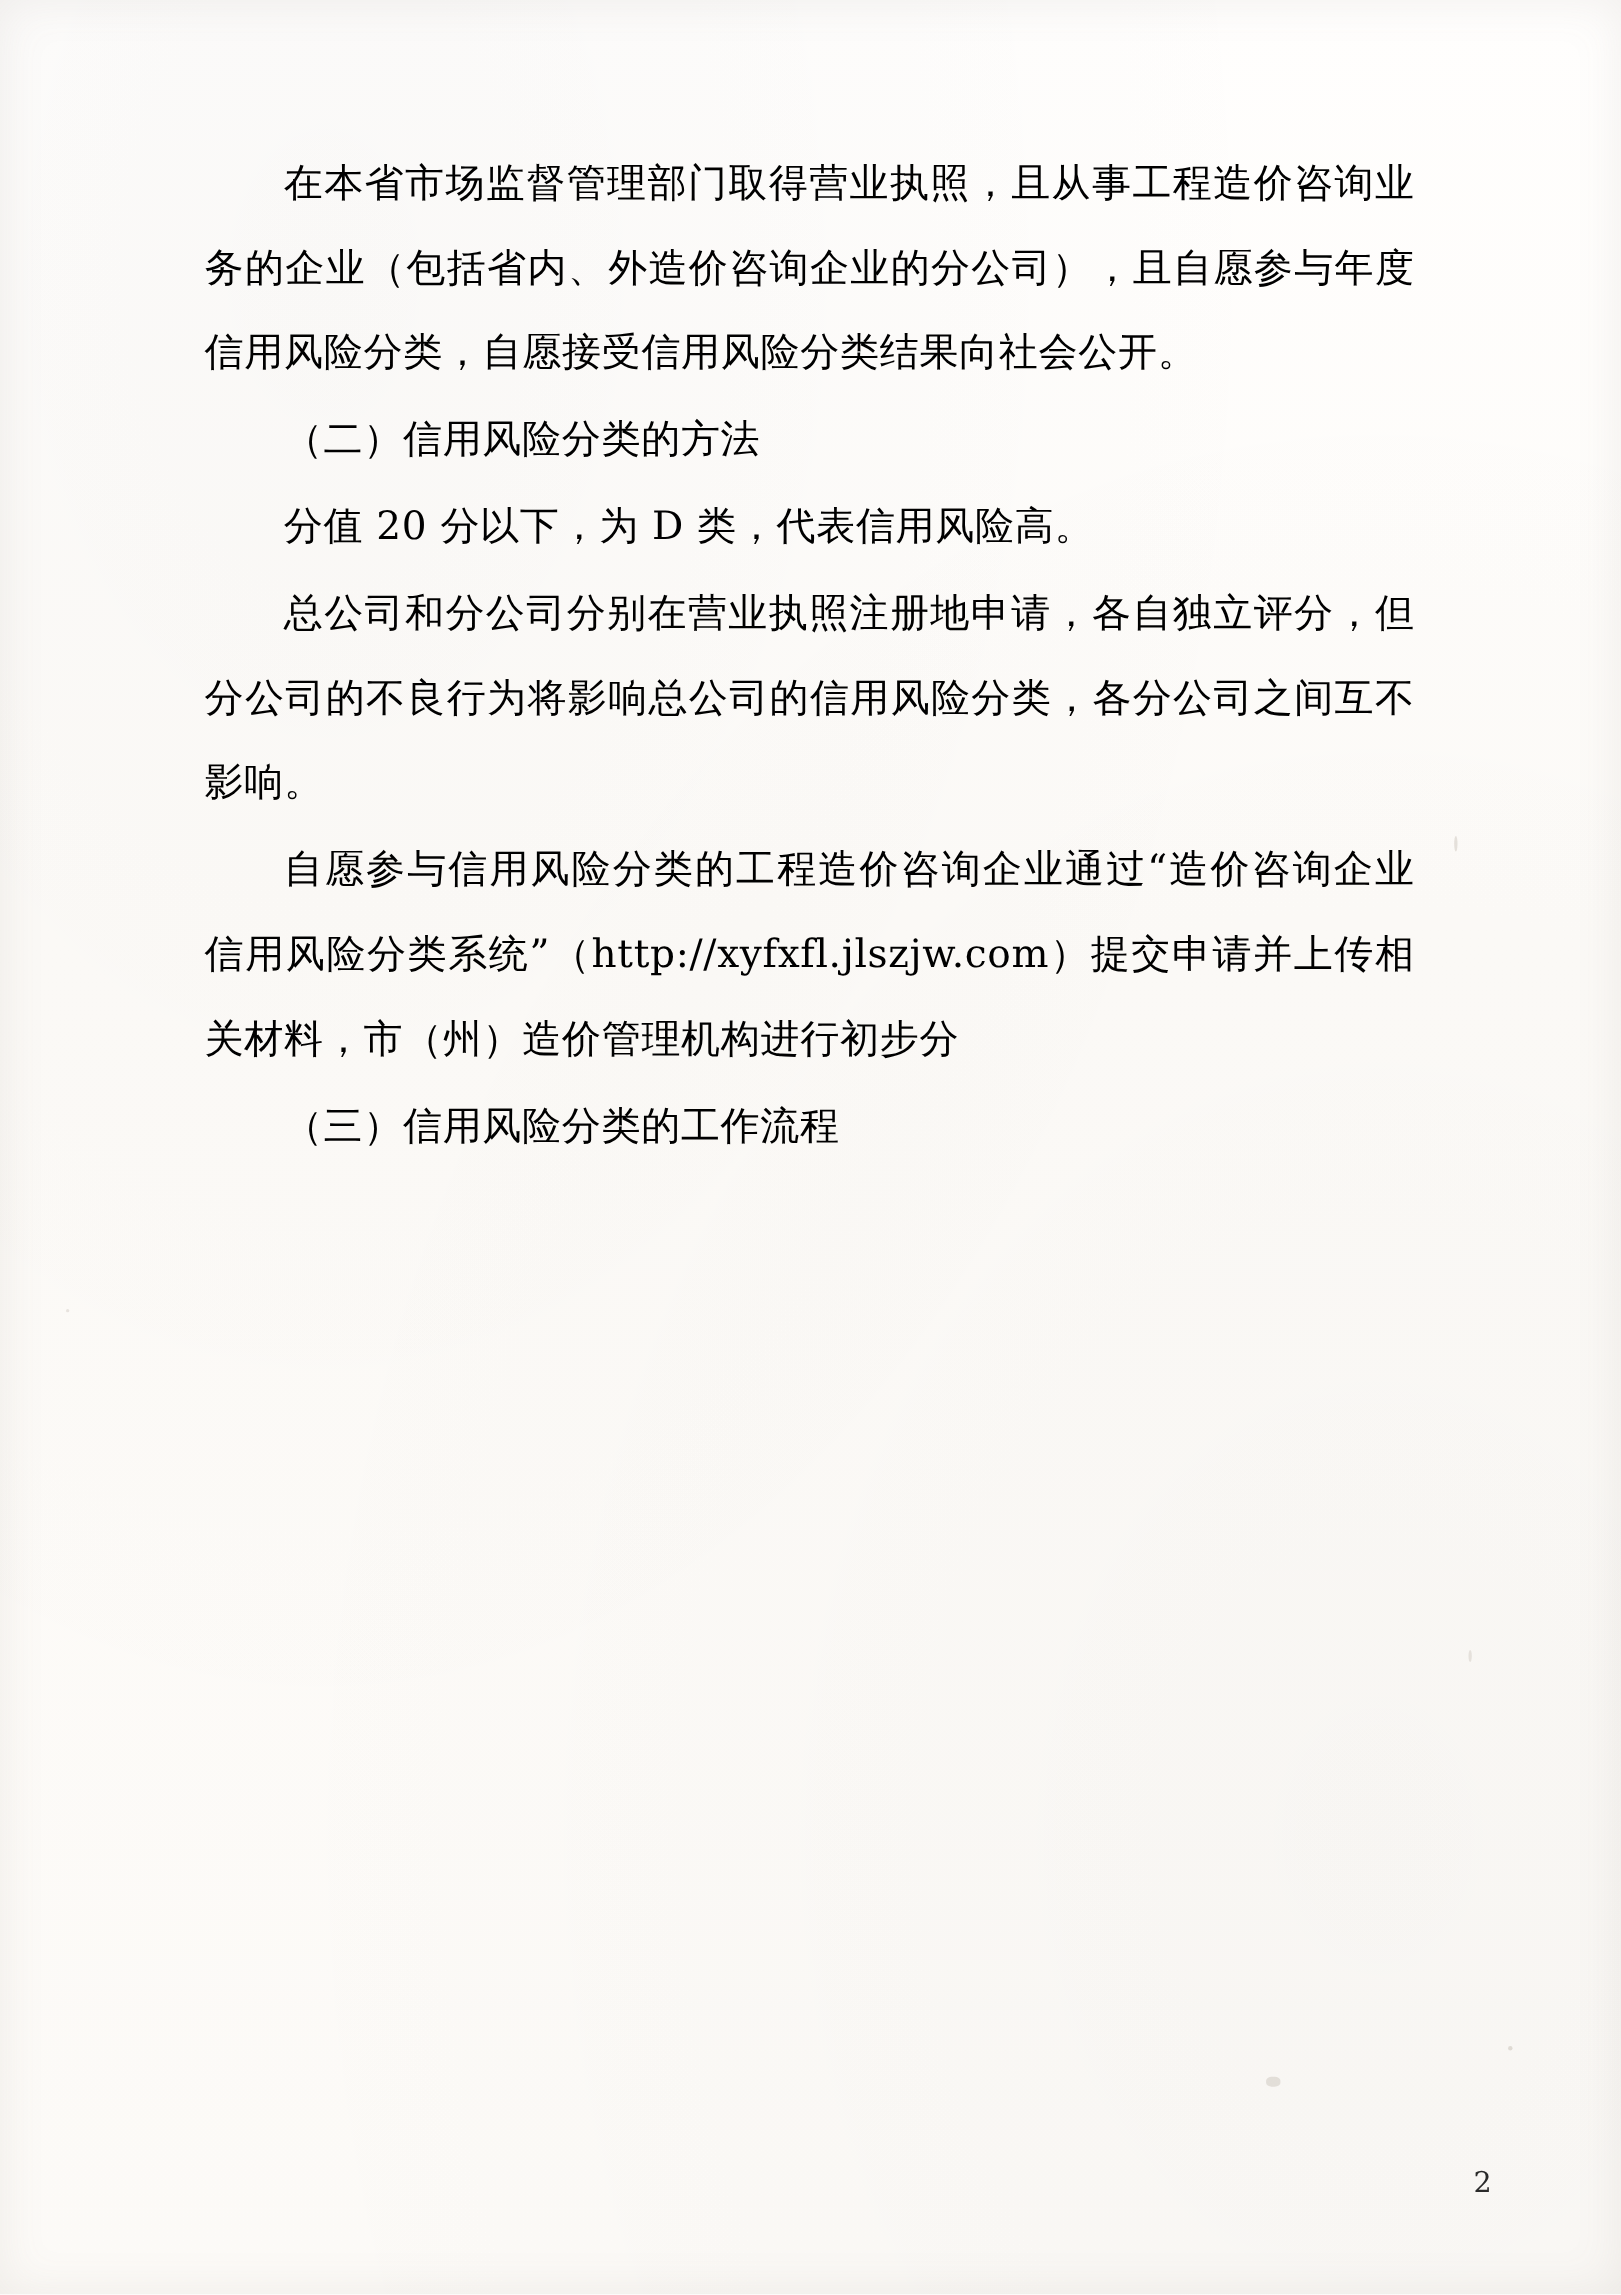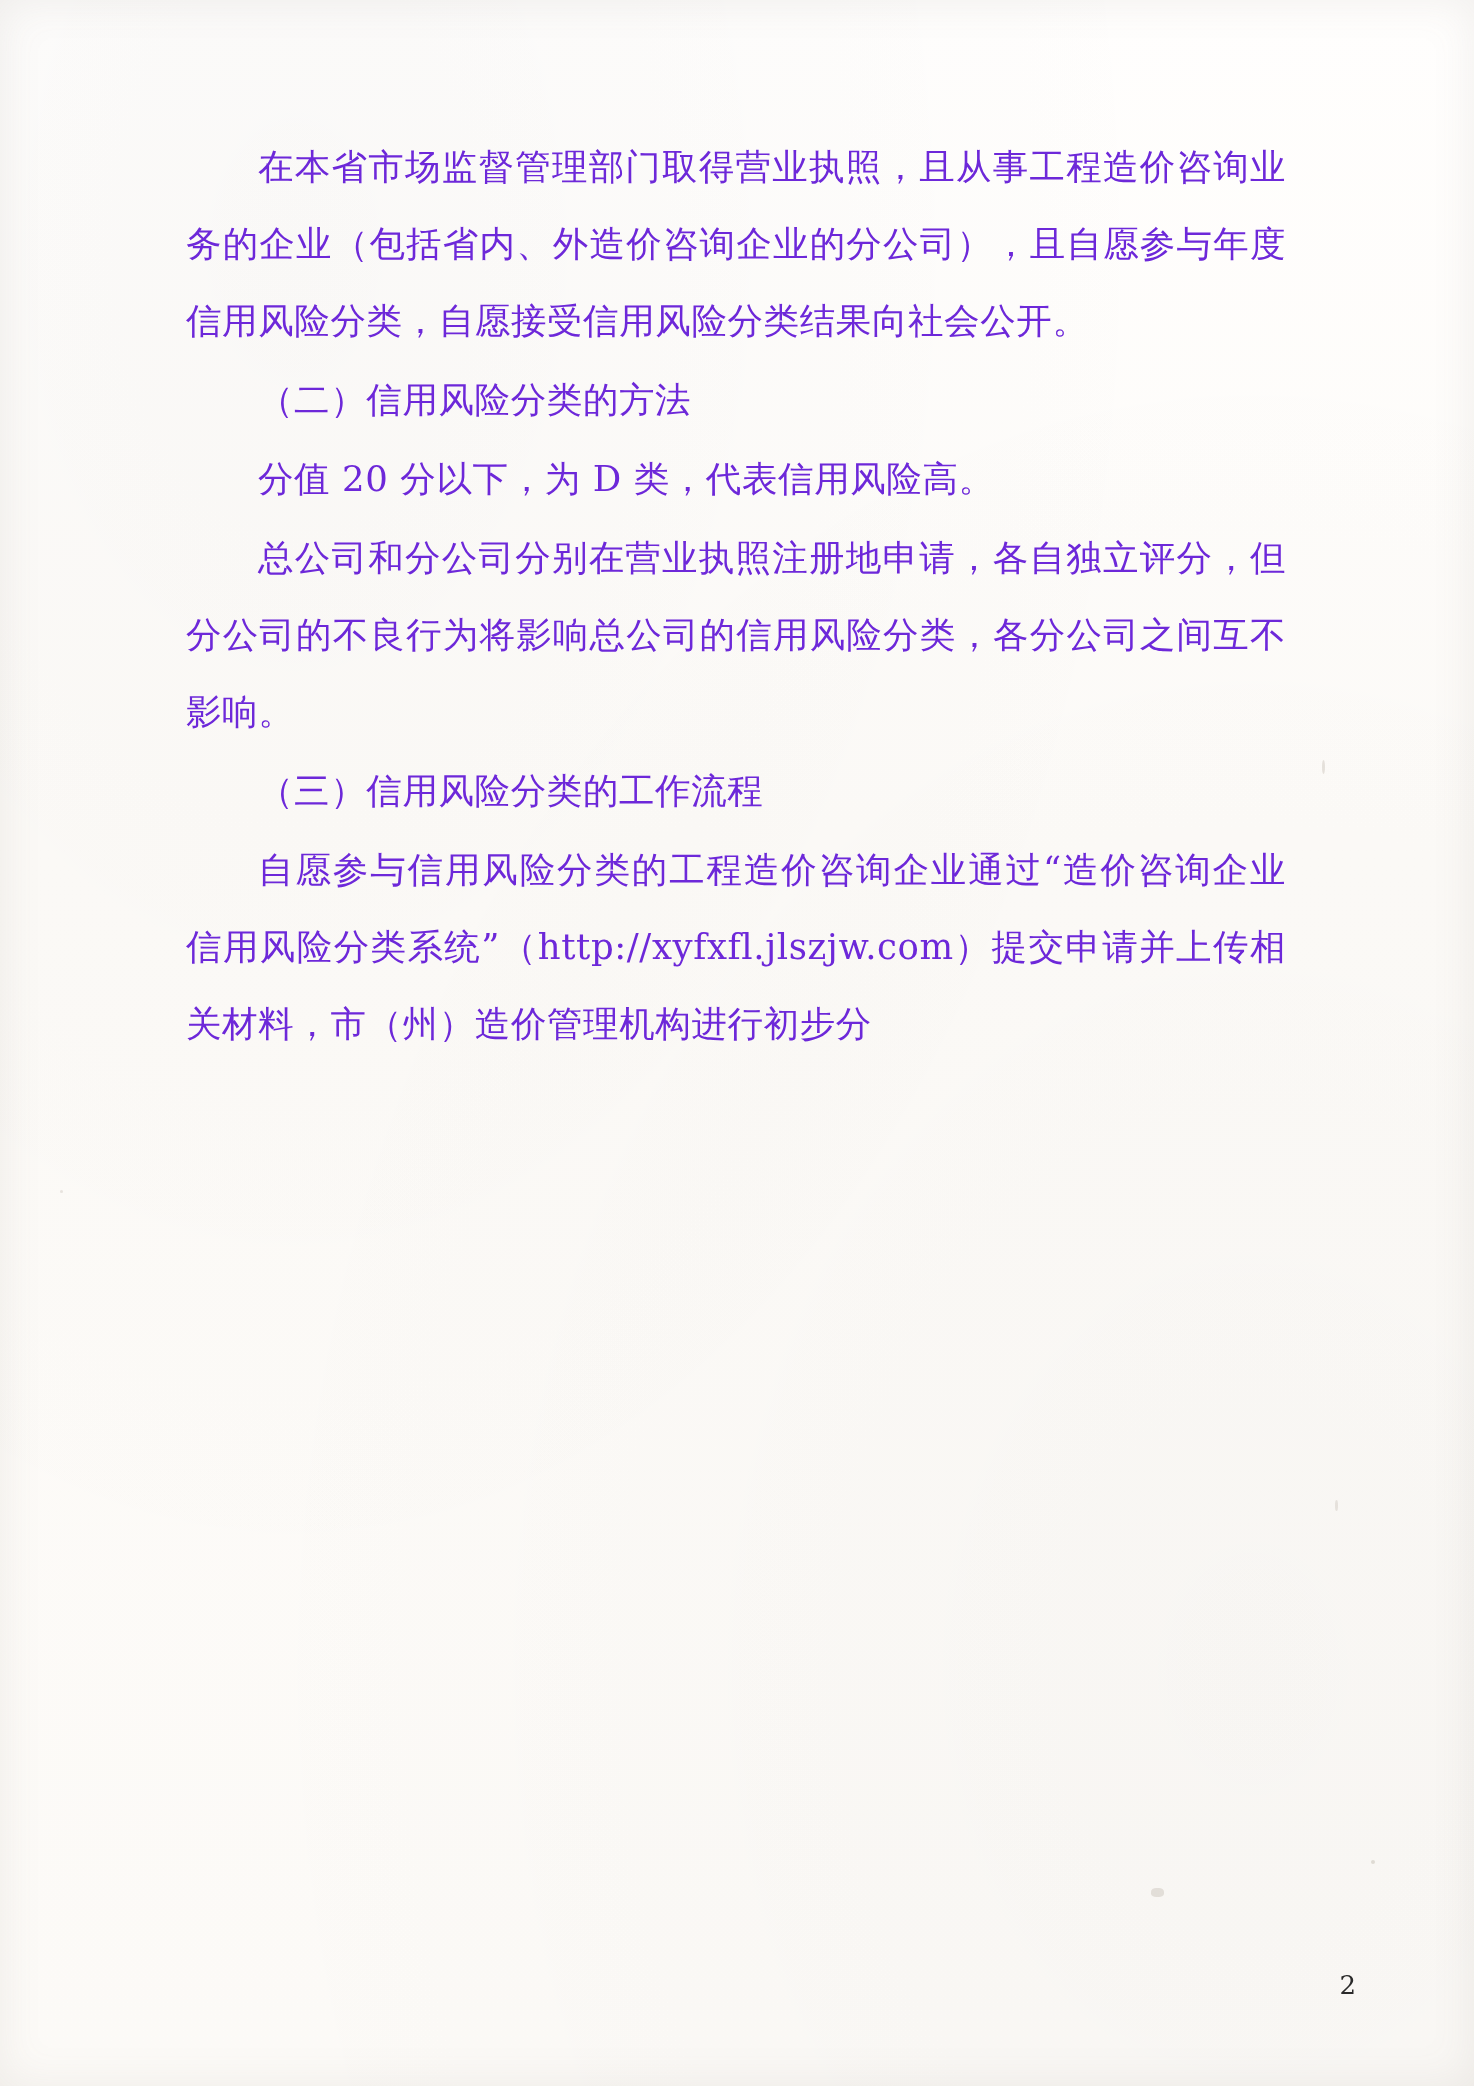--- a/index.html
+++ b/index.html
@@ -31,21 +31,21 @@
   .content {
     position: absolute;
     left: 186px;
     top: 128px;
     width: 1100px;
   }
   p.para {
     margin: 0 0 2px 0;
     font-size: 35.5px;
     line-height: 77px;
-    color: #6d28d9;
+    color: #000000;
     text-align: justify;
     text-justify: inter-ideograph;
     letter-spacing: 0.6px;
     font-family: "DejaVu Serif", "Liberation Serif", serif;
     text-indent: 0;
   }
   p.indent {
     text-indent: 72px;
   }
   .heading {
@@ -83,22 +83,22 @@
 <body>
 
 <div class="page">
   <div class="paper-tint"></div>
 
   <div class="content">
     <p class="para indent">在本省市场监督管理部门取得营业执照，且从事工程造价咨询业务的企业（包括省内、外造价咨询企业的分公司），且自愿参与年度信用风险分类，自愿接受信用风险分类结果向社会公开。</p>
     <p class="para indent heading">（二）信用风险分类的方法</p>
     <p class="para indent">分值 20 分以下，为 D 类，代表信用风险高。</p>
     <p class="para indent">总公司和分公司分别在营业执照注册地申请，各自独立评分，但分公司的不良行为将影响总公司的信用风险分类，各分公司之间互不影响。</p>
+    <p class="para indent">自愿参与信用风险分类的工程造价咨询企业通过“造价咨询企业信用风险分类系统”（http://xyfxfl.jlszjw.com）提交申请并上传相关材料，市（州）造价管理机构进行初步分</p>
     <p class="para indent heading">（三）信用风险分类的工作流程</p>
-    <p class="para indent">自愿参与信用风险分类的工程造价咨询企业通过“造价咨询企业信用风险分类系统”（http://xyfxfl.jlszjw.com）提交申请并上传相关材料，市（州）造价管理机构进行初步分</p>
   </div>
 
   <div class="speck s1"></div>
   <div class="speck s2"></div>
   <div class="speck s3"></div>
   <div class="speck s4"></div>
   <div class="speck s5"></div>
 
   <div class="page-number">2</div>
   <div class="edge-shadow"></div>

